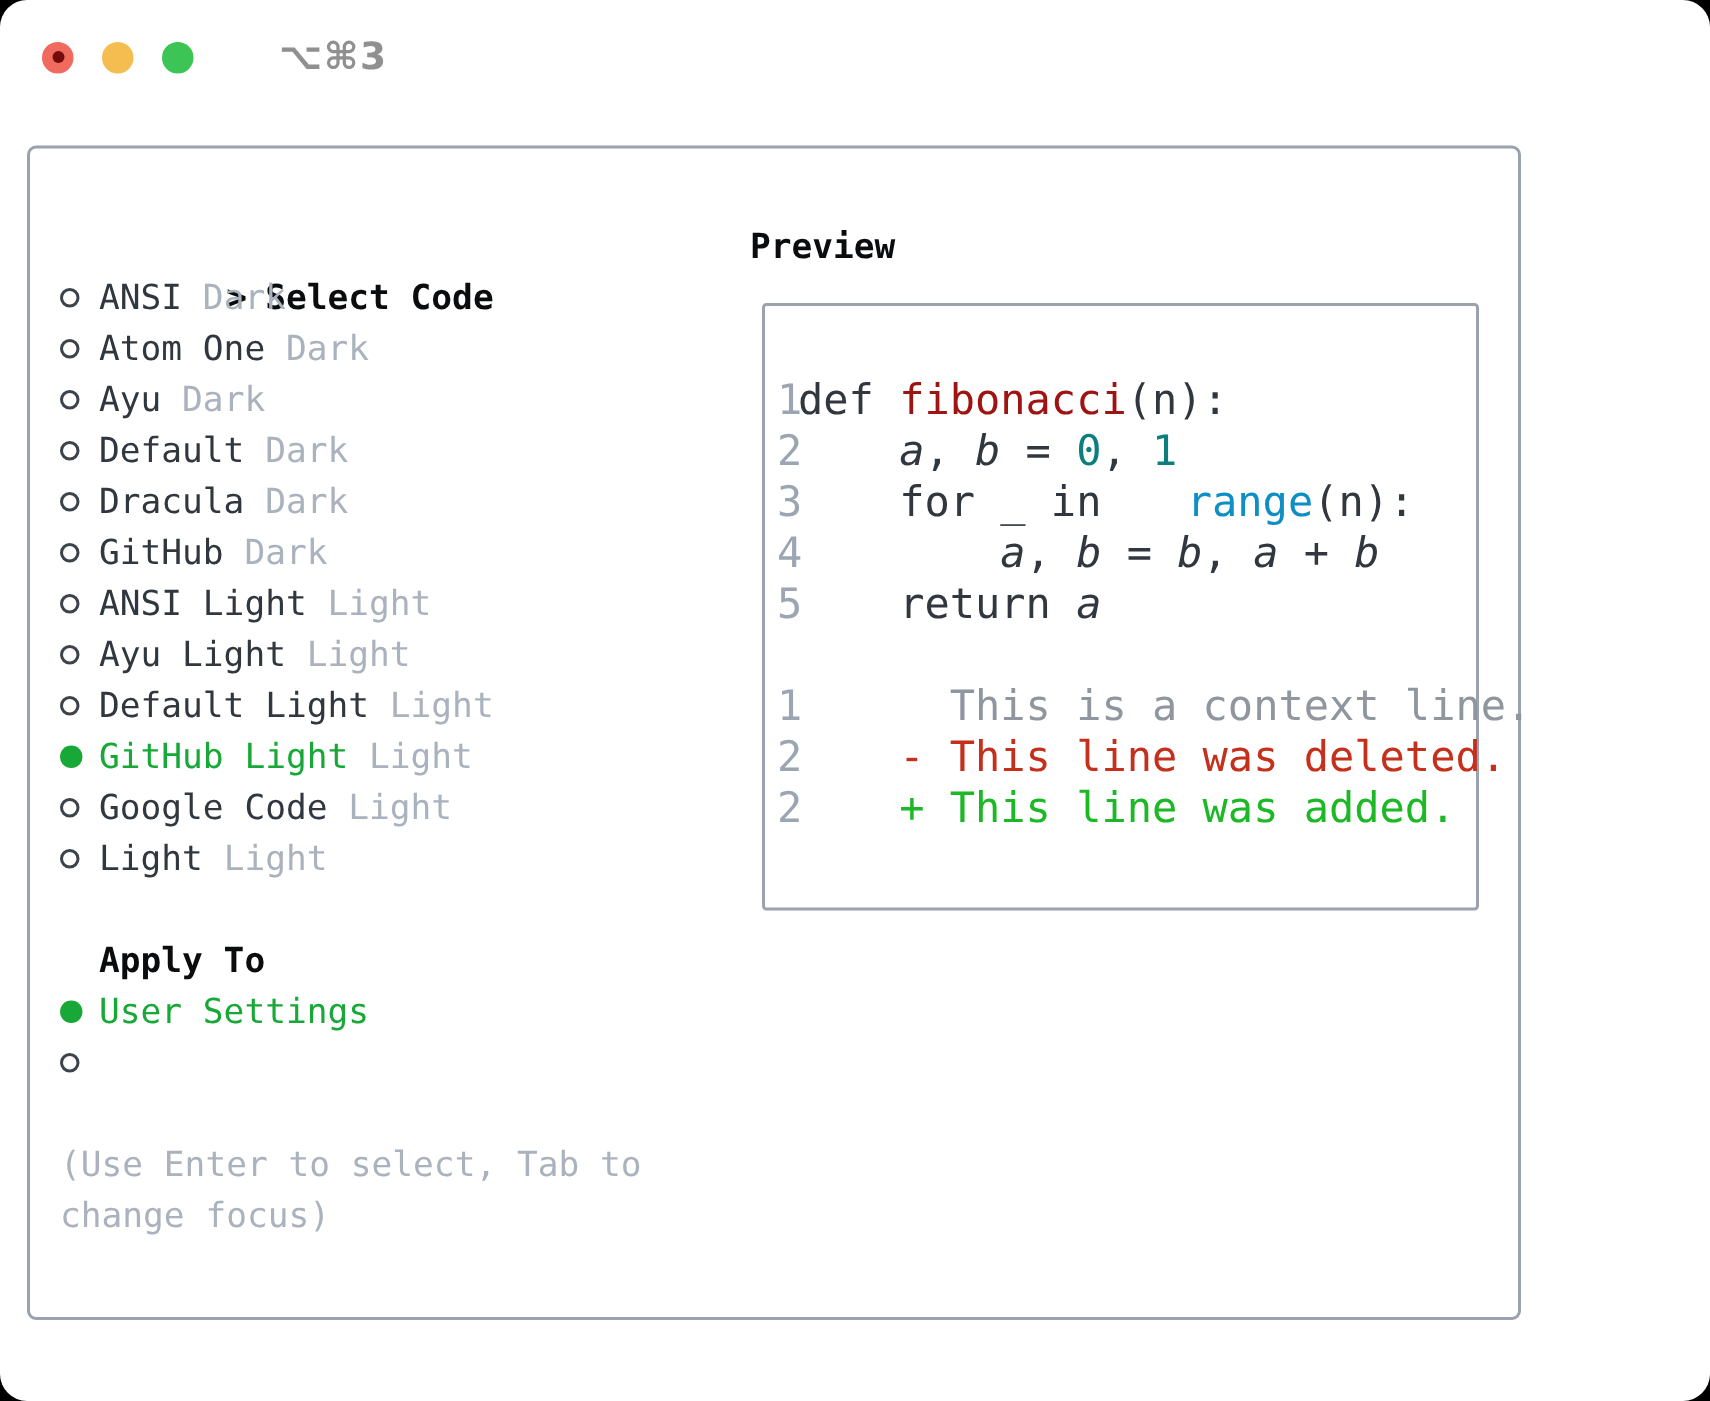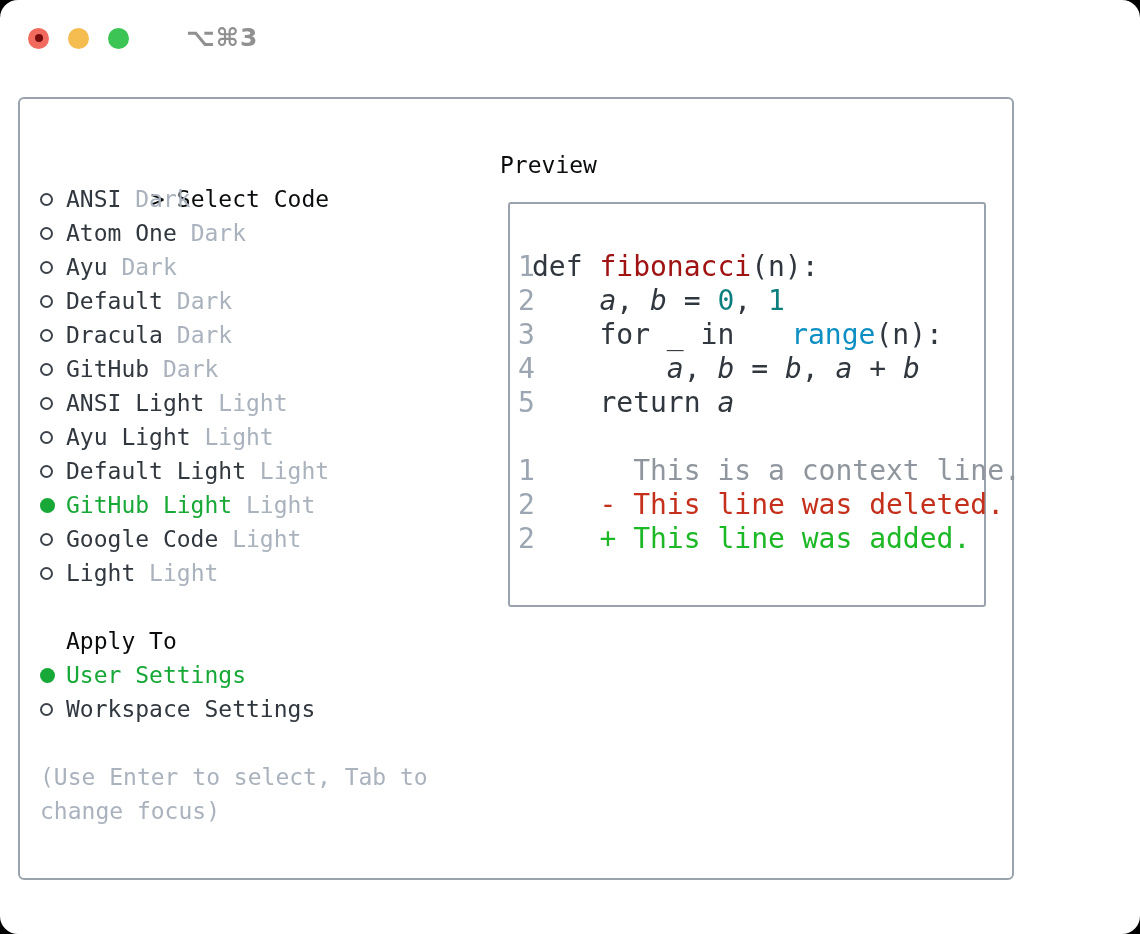--- a/index.html
+++ b/index.html
@@ -19,21 +19,21 @@
     font-size:25px;font-weight:bold;color:var(--title_gray);letter-spacing:1px;line-height:22px;}
   
   .panel{
     position:absolute;left:18px;top:97px;width:996px;height:783px;
     border:2px solid var(--border_gray);border-radius:6px;box-sizing:border-box;
     display:flex;padding:49px 0 0 20px;background:#fff;
   }
   .left{width:470px;flex:none;}
   .right{flex:1;min-width:0;}
   .row{height:34px;line-height:34px;font-size:23px;color:var(--text_dark);white-space:pre;}
-  .header-row{font-weight:normal;color:#0a0c0e;}
+  .header-row{font-weight:bold;color:#0a0c0e;}
   .prompt{display:inline-block;width:26px;}
   .bullet{display:inline-block;width:13px;height:13px;border:2px solid #3c434b;border-radius:50%;
     box-sizing:border-box;margin-right:13px;vertical-align:1px;background:transparent;}
   .bullet.sel{width:15px;height:15px;border:none;background:var(--accent_green);margin-right:11px;vertical-align:0;}
   .iname{color:var(--text_dark);}
   .iname.sel{color:var(--accent_green);}
   .ivariant{color:var(--muted_gray);}
   .apply-header{padding-left:26px;margin-top:34px;}
   .hint{margin-top:34px;}
   .hint .row{color:var(--muted_gray);}
@@ -88,21 +88,21 @@
           <div class="row item"><span class="bullet"></span><span class="iname">Default Light</span><span class="ivariant"> Light</span></div>
           <div class="row item"><span class="bullet sel"></span><span class="iname sel">GitHub Light</span><span class="ivariant"> Light</span></div>
           <div class="row item"><span class="bullet"></span><span class="iname">Google Code</span><span class="ivariant"> Light</span></div>
           <div class="row item"><span class="bullet"></span><span class="iname">Light</span><span class="ivariant"> Light</span></div>
         </div>
 
       <div class="row header-row apply-header">Apply To</div>
 
       <div id="apply-list">
           <div class="row item"><span class="bullet sel"></span><span class="iname sel">User Settings</span></div>
-          <div class="row item"><span class="bullet"></span><span class="iname">Workspace Settings</span></div>
+          <div class="row item"><span class="bullet"></span></div>
         </div>
 
       <div class="hint">
         <div class="row">(Use Enter to select, Tab to</div>
         <div class="row">change focus)</div>
       </div>
     </div>
 
     <div class="right">
       <div class="row header-row preview-h">Preview</div>

